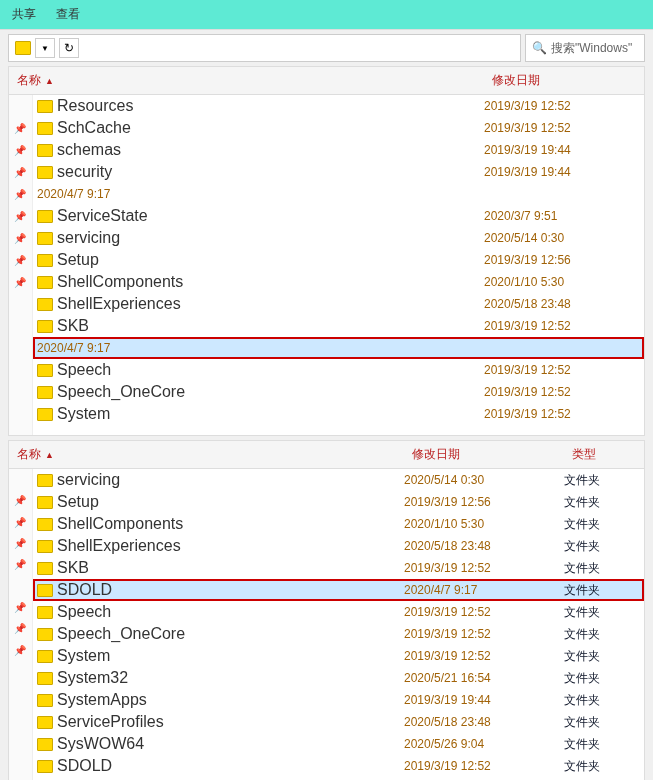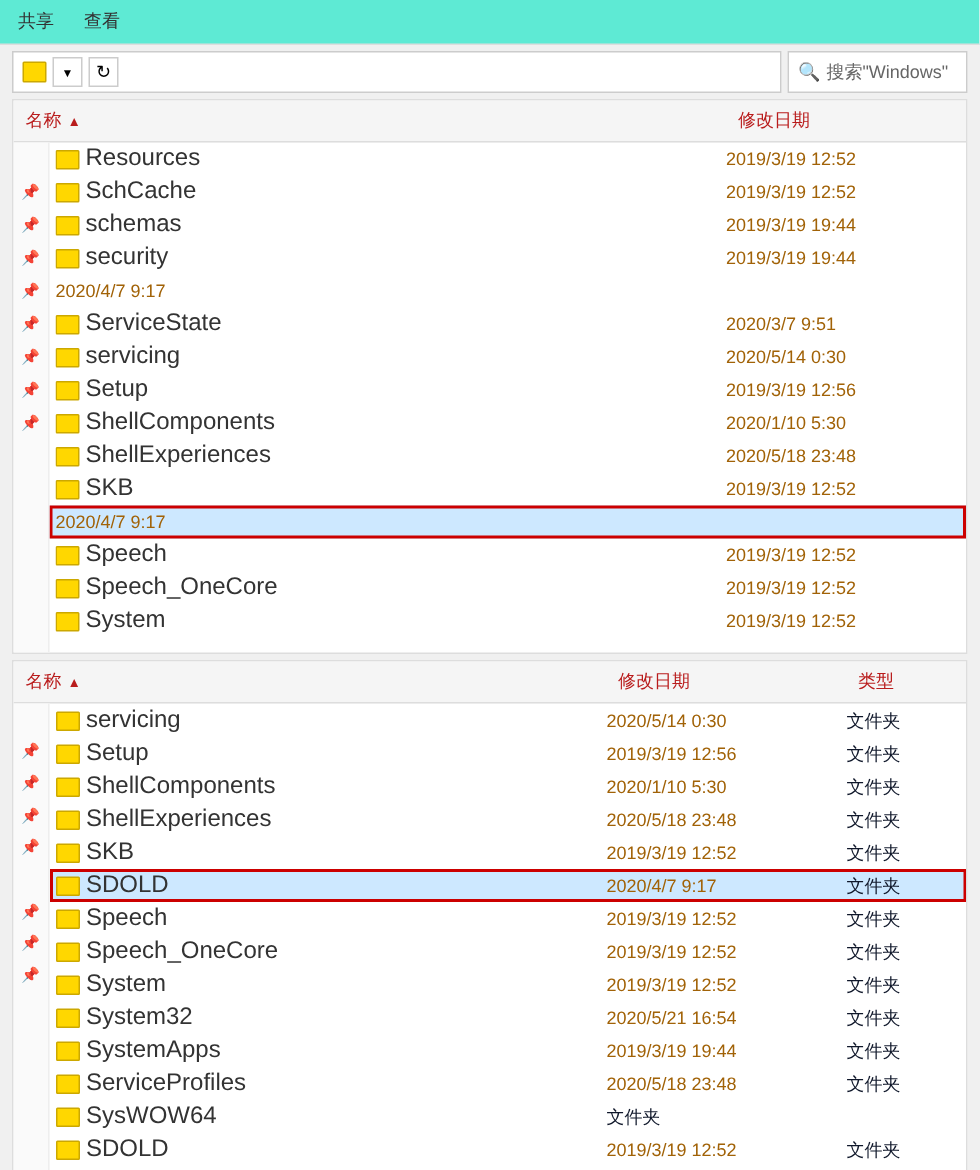--- a/index.html
+++ b/index.html
@@ -500,20 +500,21 @@
             <span>ServiceProfiles</span>
           </div>
           <div class="file-date">2020/5/18 23:48</div>
           <div class="file-type">文件夹</div>
         </div>
         <div class="file-row2">
           <div class="file-name-cell">
             <div class="folder-icon"></div>
             <span>SysWOW64</span>
           </div>
+          <div class="file-date">2020/5/26 9:04</div>
           <div class="file-type">文件夹</div>
         </div>
         <div class="file-row2">
           <div class="file-name-cell">
             <div class="folder-icon"></div>
             <span>SDOLD</span>
           </div>
           <div class="file-date">2019/3/19 12:52</div>
           <div class="file-type">文件夹</div>
         </div>

